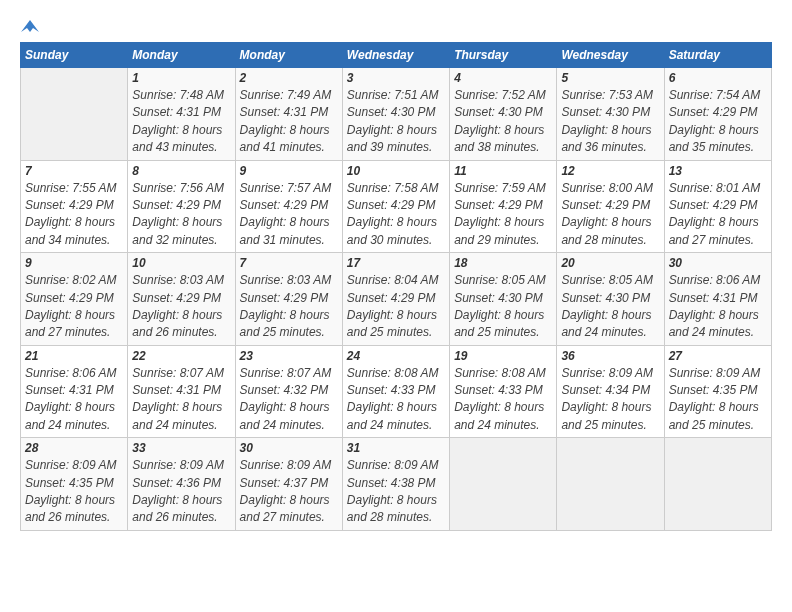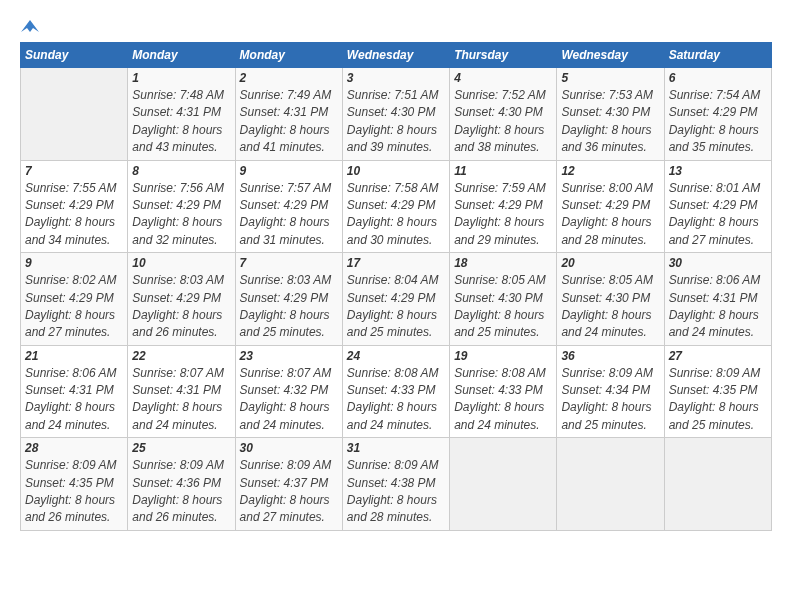--- a/index.html
+++ b/index.html
@@ -238,21 +238,21 @@
             <span class="day-number">27</span>
             <div class="day-info">Sunrise: 8:09 AM<br>Sunset: 4:35 PM<br>Daylight: 8 hours<br>and 25 minutes.</div>
           </td>
         </tr>
         <tr>
           <td>
             <span class="day-number">28</span>
             <div class="day-info">Sunrise: 8:09 AM<br>Sunset: 4:35 PM<br>Daylight: 8 hours<br>and 26 minutes.</div>
           </td>
           <td>
-            <span class="day-number">25</span>
+            <span class="day-number">33</span>
             <div class="day-info">Sunrise: 8:09 AM<br>Sunset: 4:36 PM<br>Daylight: 8 hours<br>and 26 minutes.</div>
           </td>
           <td>
             <span class="day-number">30</span>
             <div class="day-info">Sunrise: 8:09 AM<br>Sunset: 4:37 PM<br>Daylight: 8 hours<br>and 27 minutes.</div>
           </td>
           <td>
             <span class="day-number">31</span>
             <div class="day-info">Sunrise: 8:09 AM<br>Sunset: 4:38 PM<br>Daylight: 8 hours<br>and 28 minutes.</div>
           </td>

